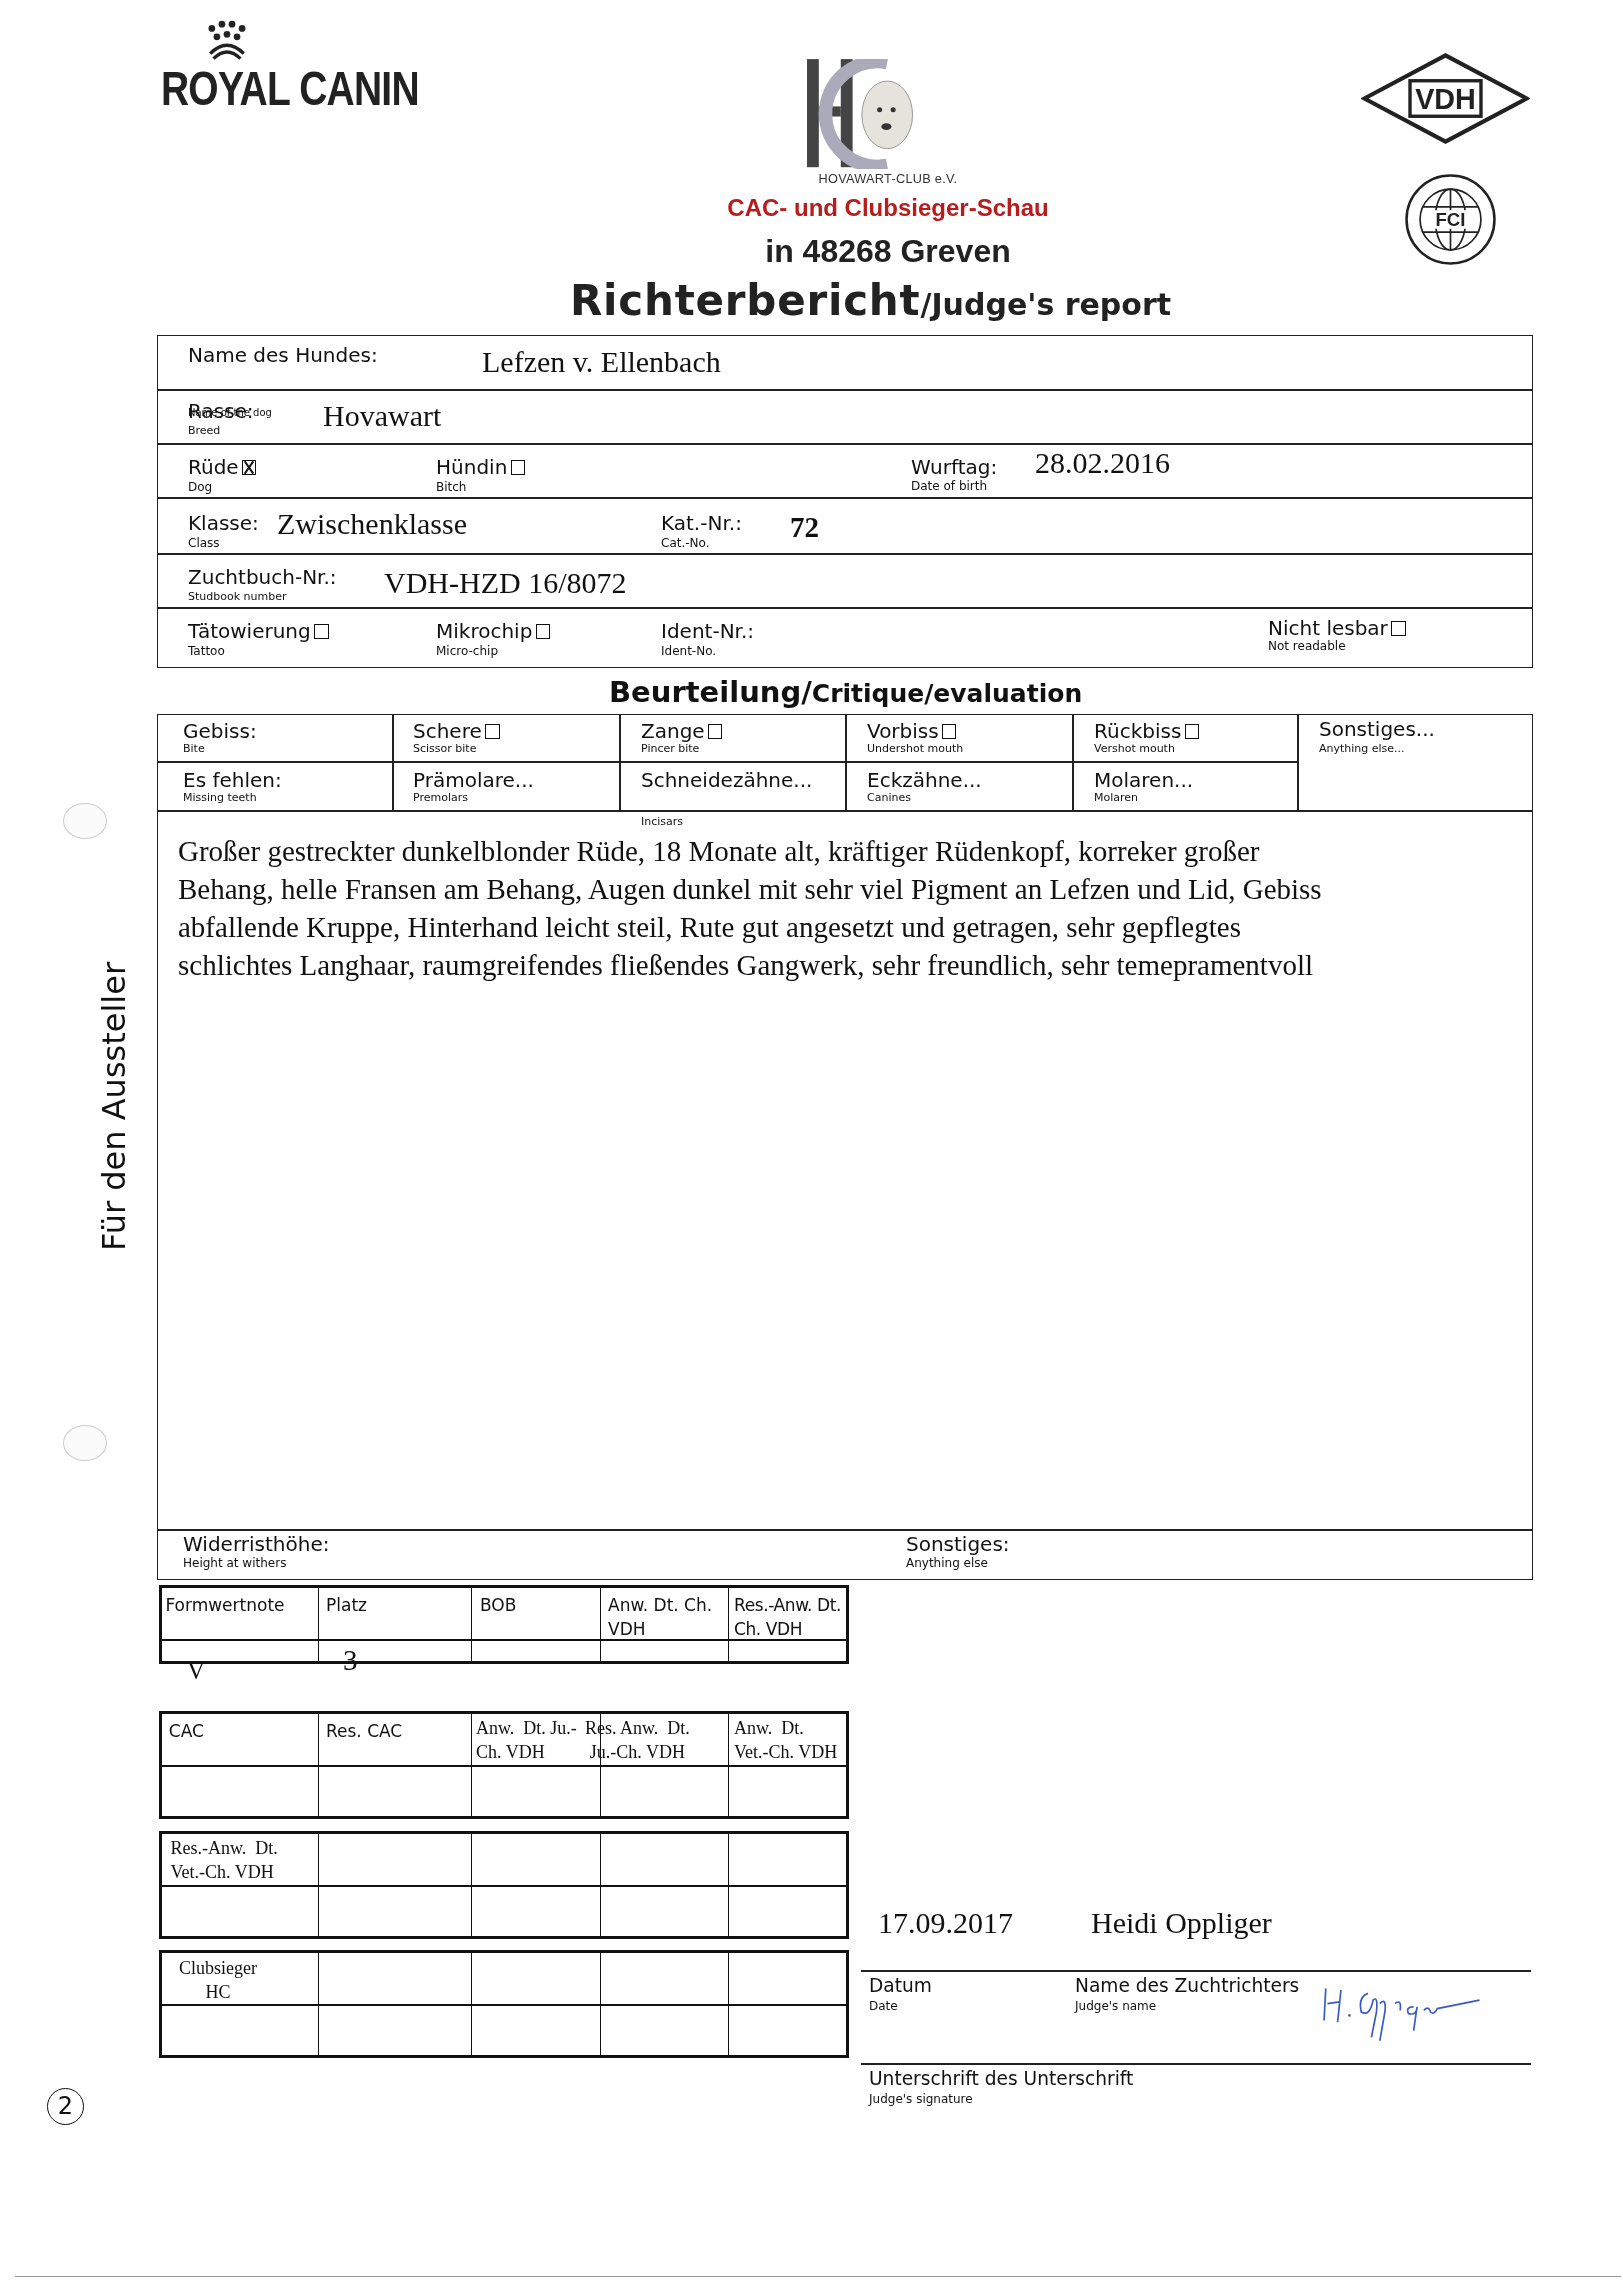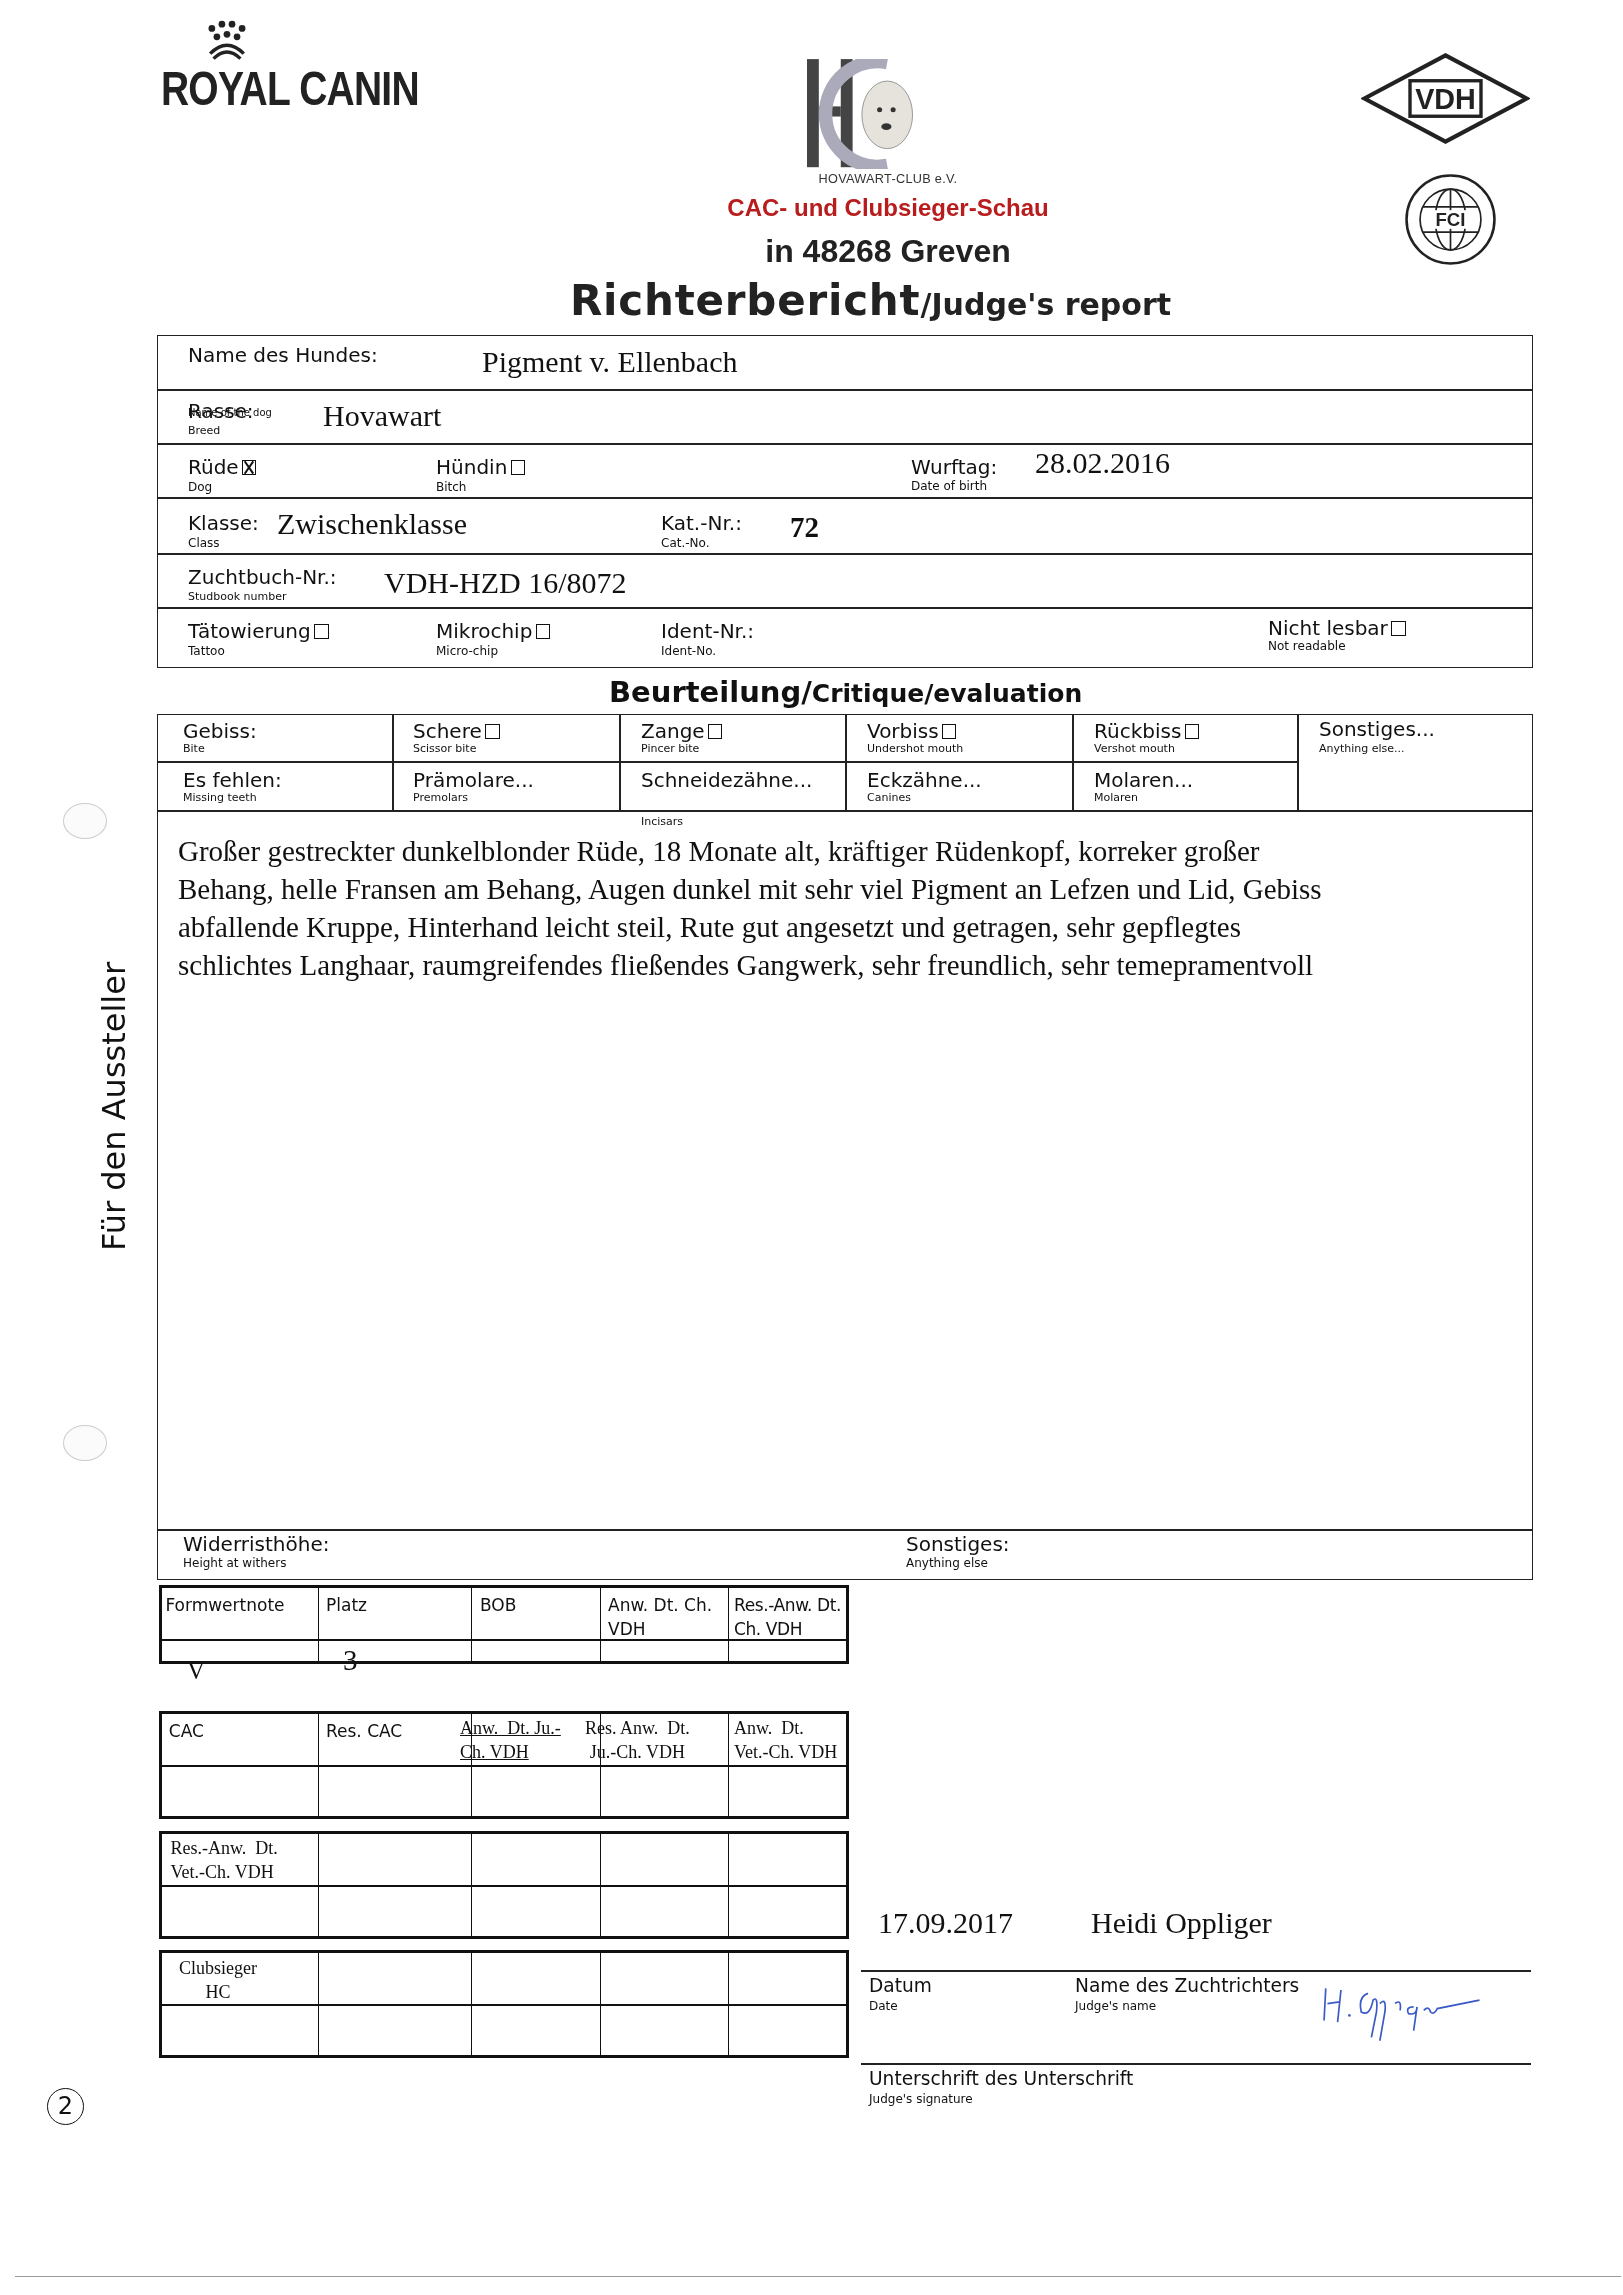--- a/index.html
+++ b/index.html
@@ -103,21 +103,21 @@
 
 <div class="abs frame" style="left:157px; top:335px; width:1376px; height:333px;"></div>
 <div class="hline" style="left:157px; top:389px; width:1376px;"></div>
 <div class="hline" style="left:157px; top:443px; width:1376px;"></div>
 <div class="hline" style="left:157px; top:497px; width:1376px;"></div>
 <div class="hline" style="left:157px; top:553px; width:1376px;"></div>
 <div class="hline" style="left:157px; top:607px; width:1376px;"></div>
 
 <div class="lbl" style="left:188px; top:343px;">Name des Hundes:</div>
 <div class="sub" style="left:188px; top:369px; font-size:10px;margin-top:38px;">Name of the dog</div>
-<div class="val" style="left:482px; top:345px;">Pigment v. Ellenbach</div>
+<div class="val" style="left:482px; top:345px;">Lefzen v. Ellenbach</div>
 
 <div class="lbl" style="left:188px; top:399px;">Rasse:</div>
 <div class="sub" style="left:188px; top:424px; font-size:11px;">Breed</div>
 <div class="val" style="left:323px; top:399px;">Hovawart</div>
 
 <div class="lbl" style="left:188px; top:455px;"><span>Rüde</span><span class="cb checked"></span></div>
 <div class="sub" style="left:188px; top:480px;">Dog</div>
 <div class="lbl" style="left:436px; top:455px;"><span>Hündin</span><span class="cb"></span></div>
 <div class="sub" style="left:436px; top:480px;">Bitch</div>
 <div class="lbl" style="left:911px; top:455px;">Wurftag:</div>
@@ -218,21 +218,21 @@
 </div>
 
 <div class="rt" style="left:159px; top:1711px; width:690px; height:108px;">
   <div class="h" style="top:51px;"></div>
   <div class="c" style="left:156px; top:0; bottom:0;"></div>
   <div class="c" style="left:309px; top:0; bottom:0;"></div>
   <div class="c" style="left:438px; top:0; bottom:0;"></div>
   <div class="c" style="left:566px; top:0; bottom:0;"></div>
   <div class="t" style="left:6.8px; top:5px;">CAC</div>
   <div class="t" style="left:164px; top:5px;">Res. CAC</div>
-  <div class="ts" style="left:298px; top:1.7px; white-space:pre;text-decoration:underline;">Anw.  Dt. Ju.-
+  <div class="ts" style="left:314px; top:1.7px; white-space:pre;">Anw.  Dt. Ju.-
 Ch. VDH</div>
   <div class="ts" style="left:423px; top:1.7px; white-space:pre;text-align:center;">Res. Anw.  Dt.
 Ju.-Ch. VDH</div>
   <div class="ts" style="left:572px; top:1.7px; white-space:pre;">Anw.  Dt.
 Vet.-Ch. VDH</div>
 </div>
 
 <div class="rt" style="left:159px; top:1831px; width:690px; height:108px;">
   <div class="h" style="top:51px;"></div>
   <div class="c" style="left:156px; top:0; bottom:0;"></div>

